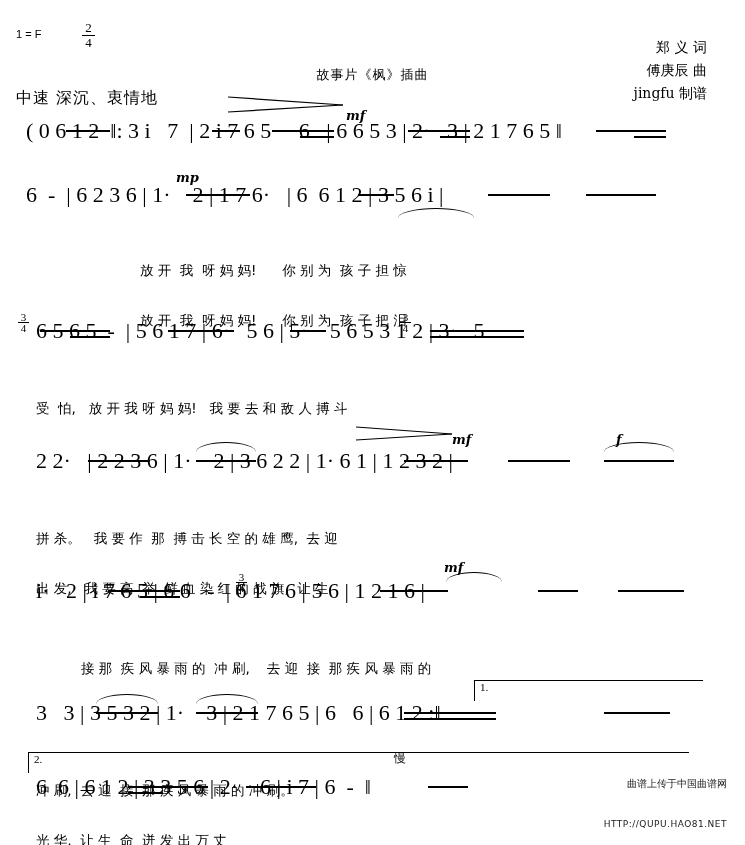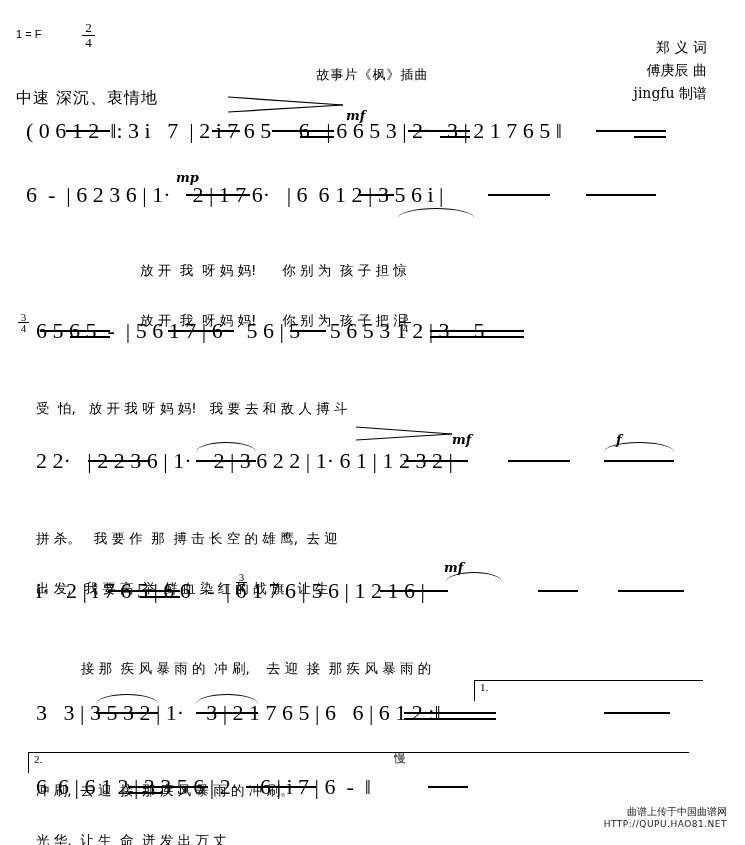--- a/index.html
+++ b/index.html
@@ -54,21 +54,21 @@
   .hair{position:absolute;}
   .meterchg{position:absolute;font-size:11px;line-height:10px;text-align:center;}
   .meterchg .num{display:block;}
   .meterchg .bar{display:block;width:11px;height:1px;background:#000;margin:0 auto;}
   .volta{position:absolute;font-size:11px;font-family:"Liberation Serif",serif;}
   .voltabox{position:absolute;border-left:1.5px solid #000;border-top:1.5px solid #000;}
   .slow{position:absolute;font-family:"DejaVu Sans",sans-serif;font-size:12px;}
 
   .footer{position:absolute;right:18px;bottom:14px;text-align:right;
     font-family:"DejaVu Sans", sans-serif;font-size:10px;color:#222;line-height:13px;}
-  .footer .url{font-size:9px;letter-spacing:0.5px;}
+  .footer .url{font-size:9px;letter-spacing:0.5px;margin-top:28px;}
 </style>
 </head>
 <body>
 
 <div class="sheet">
 
   <div class="keysig">1 = F</div>
   <div class="meter">
     <span class="num">2</span>
     <span class="bar"></span>

